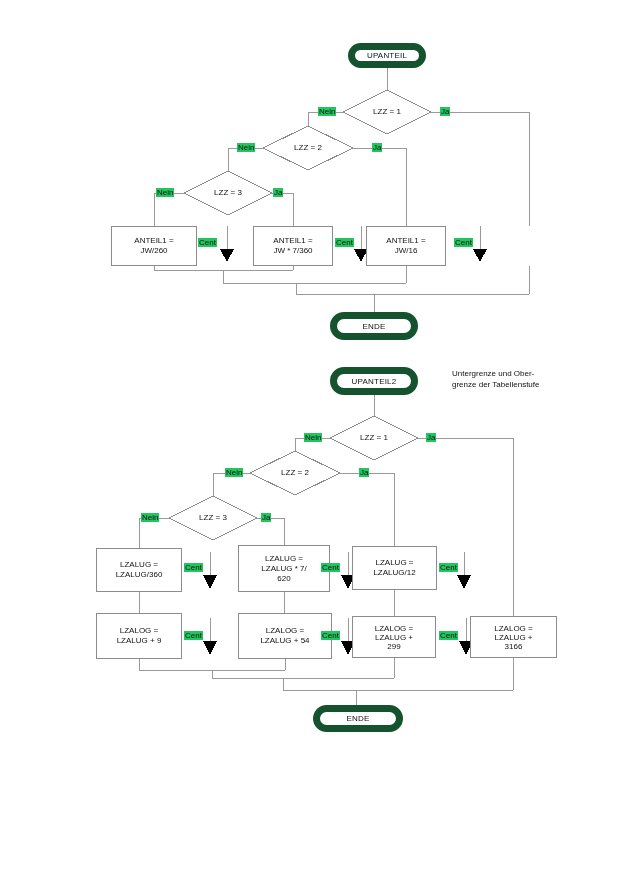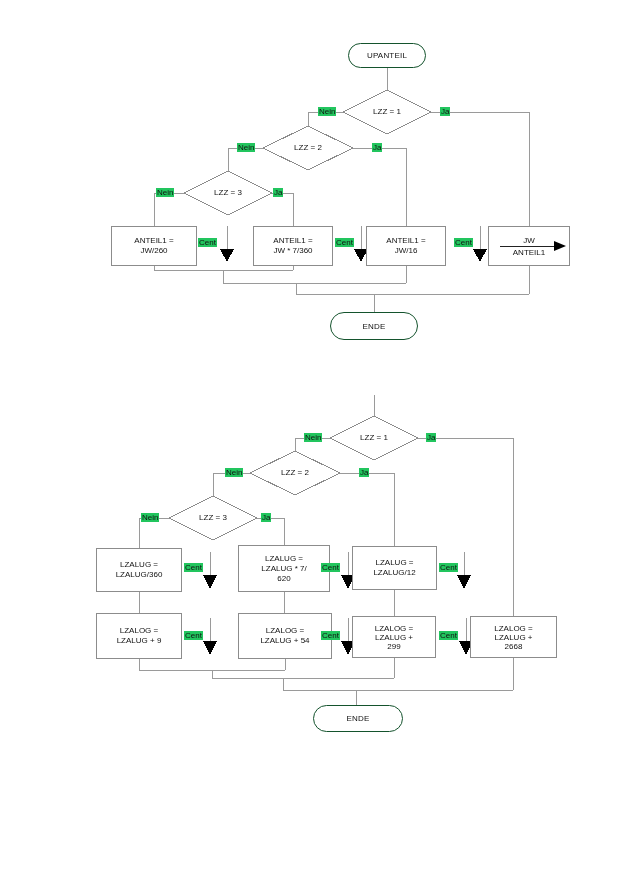--- a/index.html
+++ b/index.html
@@ -2,21 +2,21 @@
 <html><head>
 <meta charset="utf-8">
 <style>
   html,body{margin:0;padding:0;background:#fff;}
   .page{position:relative;width:630px;height:891px;background:#ffffff;
         font-family:"Liberation Sans",sans-serif;color:#111;overflow:hidden;}
   svg.layer{position:absolute;left:0;top:0;width:630px;height:891px;}
   .cl{stroke:#9a9a9a;stroke-width:1;fill:none;}
   .shape{stroke:#8c8c8c;stroke-width:1;fill:#ffffff;}
   .ah{fill:#000000;stroke:none;}
-  .term{position:absolute;border:1px solid #14532d;background:#fff;border-radius:14px;
+  .term{position:absolute;border:7px solid #14532d;background:#fff;border-radius:14px;
         display:flex;align-items:center;justify-content:center;font-size:8px;
         letter-spacing:.2px;box-sizing:border-box;}
   .box{position:absolute;border:1px solid #8c8c8c;background:#fff;display:flex;
        flex-direction:column;align-items:center;justify-content:center;font-size:8px;
        line-height:10px;text-align:right;box-sizing:border-box;}
   .box span{display:block;}
   .dlabel{position:absolute;font-size:8px;line-height:9px;text-align:center;}
   .lbl{position:absolute;font-size:8px;line-height:9px;background:#22c55e;padding:0 1px;}
   .ann{position:absolute;font-size:8px;line-height:10.5px;}
   .ann span{display:block;}
@@ -124,37 +124,33 @@
     <span>JW/260</span>
   </div>
   <div class="box" style="left:253px;top:226px;width:80px;height:40px;">
     <span>ANTEIL1 =</span>
     <span>JW * 7/360</span>
   </div>
   <div class="box" style="left:366px;top:226px;width:80px;height:40px;">
     <span>ANTEIL1 =</span>
     <span>JW/16</span>
   </div>
-  <div class="box" style="left:488px;top:226px;width:82px;height:40px;">
-    <div class="fracbox">
-      <div class="fracnum">JW</div>
-      <div class="fracbar">
-        <span class="frac-arrow"></span>
-      </div>
-      <div class="fracden">ANTEIL1</div>
-    </div>
-  </div>
 
   <div class="lbl" style="left:198px;top:238px;">Cent</div>
   <div class="lbl" style="left:335px;top:238px;">Cent</div>
   <div class="lbl" style="left:454px;top:238px;">Cent</div>
 
   <div class="term" style="left:330px;top:312px;width:88px;height:28px;">ENDE</div>
 
-
+  <div class="term" style="left:330px;top:367px;width:88px;height:28px;">UPANTEIL2</div>
+
+  <div class="ann" style="left:452px;top:369px;width:120px;">
+    <span>Untergrenze und Ober-</span>
+    <span>grenze der Tabellenstufe</span>
+  </div>
 
   <div class="dlabel" style="left:330px;top:433px;width:88px;">LZZ = 1</div>
   <div class="dlabel" style="left:251px;top:468px;width:88px;">LZZ = 2</div>
   <div class="dlabel" style="left:169px;top:513px;width:88px;">LZZ = 3</div>
 
   <div class="lbl" style="left:304px;top:433px;">Nein</div>
   <div class="lbl" style="left:426px;top:433px;">Ja</div>
   <div class="lbl" style="left:225px;top:468px;">Nein</div>
   <div class="lbl" style="left:359px;top:468px;">Ja</div>
   <div class="lbl" style="left:141px;top:513px;">Nein</div>
@@ -187,21 +183,21 @@
     <span>LZALUG + 54</span>
   </div>
   <div class="box" style="left:352px;top:616px;width:84px;height:42px;line-height:9px;">
     <span>LZALOG =</span>
     <span>LZALUG +</span>
     <span>299</span>
   </div>
   <div class="box" style="left:470px;top:616px;width:87px;height:42px;line-height:9px;">
     <span>LZALOG =</span>
     <span>LZALUG +</span>
-    <span>2668</span>
+    <span>3166</span>
   </div>
 
   <div class="lbl" style="left:184px;top:631px;">Cent</div>
   <div class="lbl" style="left:321px;top:631px;">Cent</div>
   <div class="lbl" style="left:439px;top:631px;">Cent</div>
 
   <div class="term" style="left:313px;top:705px;width:90px;height:27px;">ENDE</div>
 
 </div>
 

